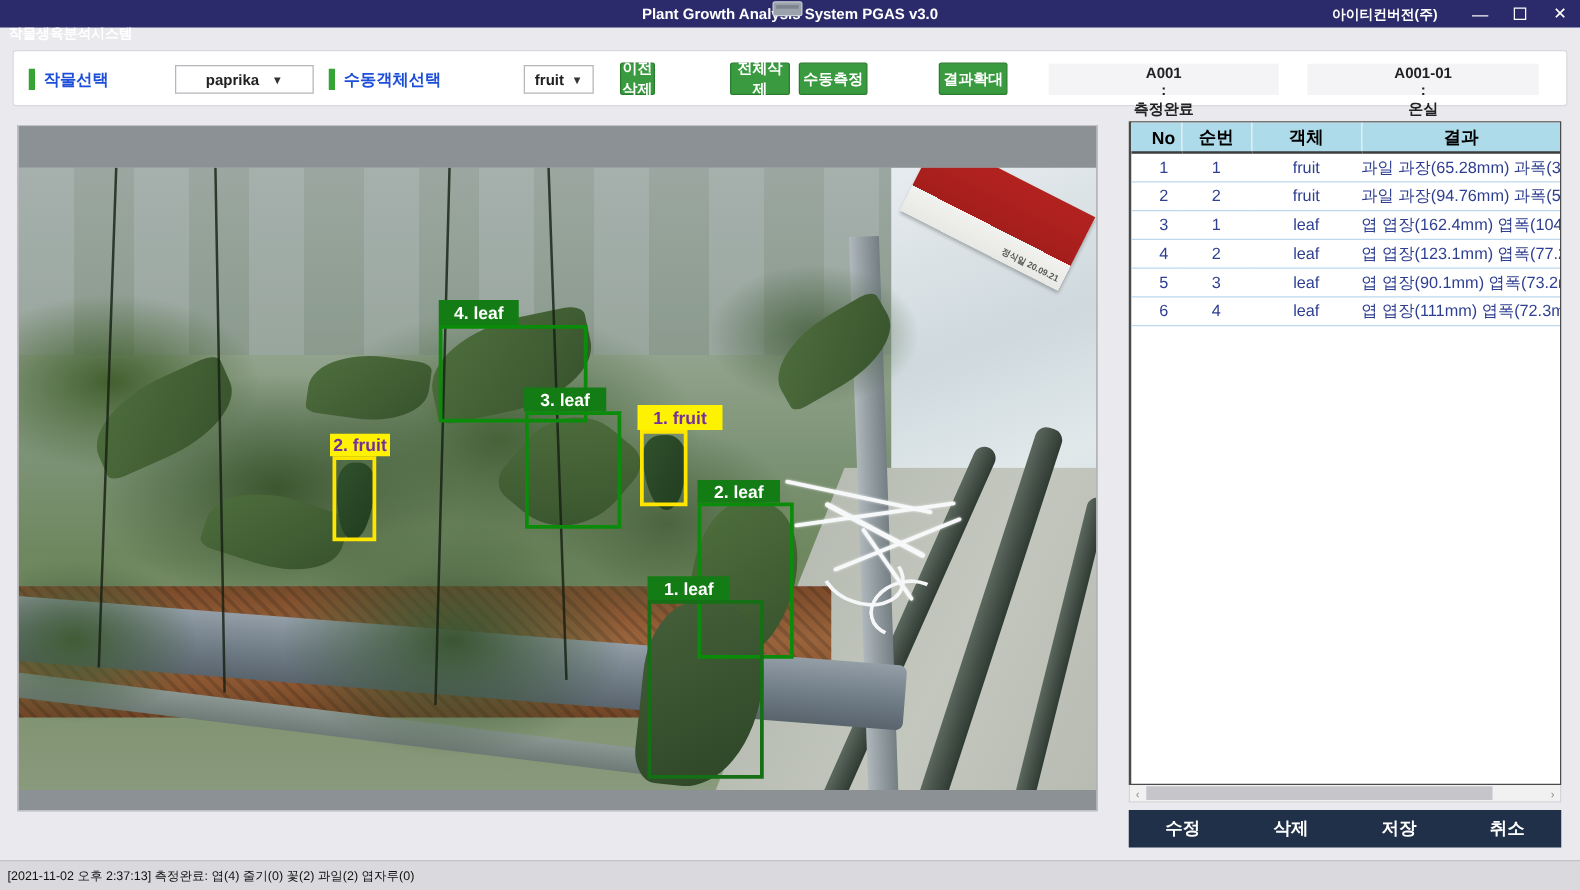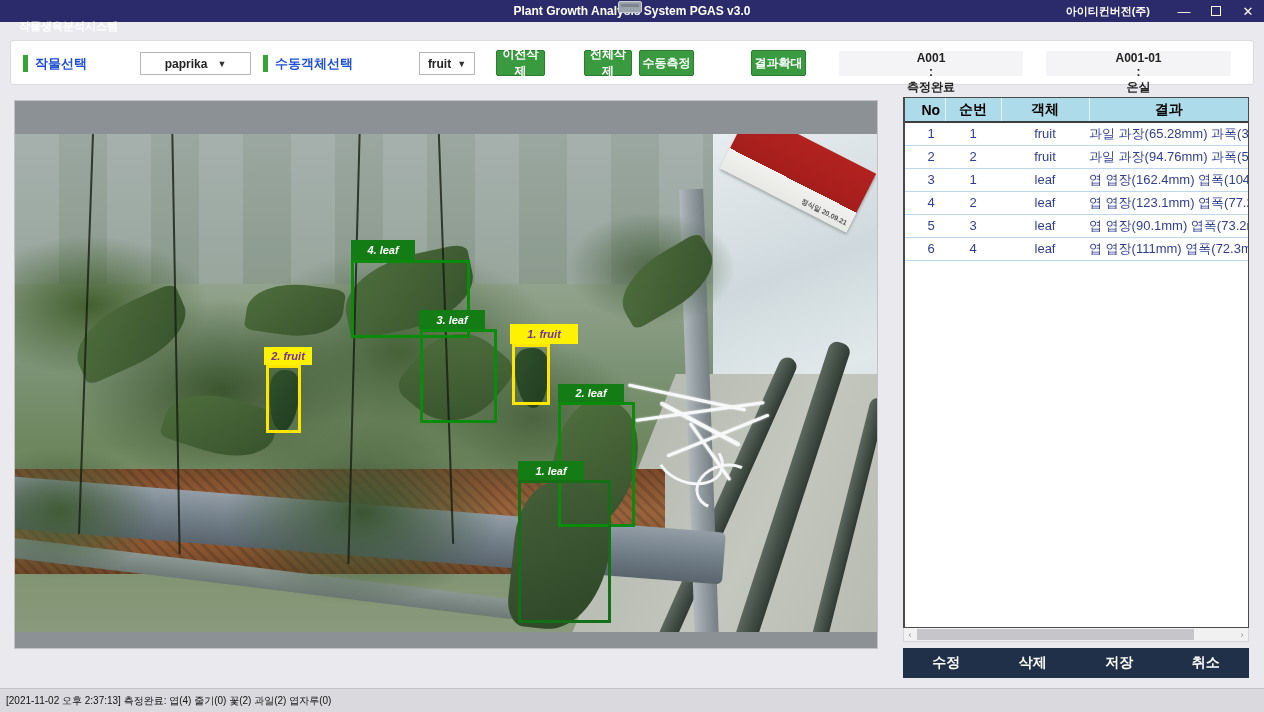--- a/index.html
+++ b/index.html
@@ -2,21 +2,21 @@
 <html style="--titlebar: #2b2b6b; --accent-green: #35a435; --button-green: #3a9a3f; --button-green-border: #2a7d2e; --table-header-bg: #aedbe9; --table-text: #2e3f91; --action-bar: #1f3048; --leaf-box: #0a8c0a; --leaf-box-dark: #157015; --leaf-label-bg: #147c14; --fruit-box: #ffe600; --fruit-label-bg: #fff200; --fruit-label-text: #7030a0;"><head>
 <meta charset="utf-8">
 <style>
   * { margin:0; padding:0; box-sizing:border-box; }
   html,body { width:1264px; height:712px; overflow:hidden; }
   body { font-family:"Liberation Sans","DejaVu Sans",sans-serif; background:#e9e9ee; position:relative; }
 
   
   .titlebar { position:absolute; left:0; top:0; width:1264px; height:22px;
     background:var(--titlebar,#2b2b6b); color:#fff; display:flex; align-items:center; z-index:50; }
-  .titlebar .app-title { position:absolute; left:19px; font-size:11px; font-weight:bold;margin-top:30px; }
+  .titlebar .app-title { position:absolute; left:7px; font-size:11px; font-weight:bold;margin-top:30px; }
   .titlebar .center-title { position:absolute; left:0; right:0; text-align:center; font-size:12px; font-weight:bold; }
   .titlebar .tb-icon { position:absolute; left:618px; top:1px; width:24px; height:12px;
     background:#9aa2ab; border:1px solid #c9ced4; border-radius:2px; }
   .titlebar .tb-icon::after { content:""; position:absolute; left:2px; top:2px; right:2px; height:3px; background:#7d868f; }
   .titlebar .right-zone { position:absolute; right:0; top:0; height:22px; display:flex; align-items:center; }
   .titlebar .company { font-size:11px; font-weight:bold; margin-right:18px; }
   .winbtn { width:32px; height:22px; display:flex; align-items:center; justify-content:center;
     font-size:13px; color:#fff; cursor:default; }
   .winbtn.max span { display:block; width:10px; height:10px; border:1px solid #fff; }
 
@@ -111,21 +111,21 @@
   .s-arc2 { left:680px; top:330px; width:60px; height:46px; border:3px solid transparent;
     border-top-color:#f4f6f8; border-left-color:#f4f6f8; border-radius:50%; transform:rotate(-15deg); }
 
   
   .ann-layer { position:absolute; inset:0; z-index:9; }
   .ann-box { position:absolute; border:3px solid; z-index:10; }
   .ann-box.leaf { border-color:var(--leaf-box,#0a8c0a); }
   .ann-box.leaf.dark { border-color:var(--leaf-box-dark,#157015); }
   .ann-box.fruit { border-color:var(--fruit-box,#ffe600); }
   .ann-label { position:absolute; z-index:11; display:flex; align-items:center; justify-content:center;
-    font-size:11px; font-weight:bold; white-space:nowrap;font-style:italic; }
+    font-size:14px; font-weight:bold; white-space:nowrap; }
   .ann-label.leaf { background:var(--leaf-label-bg,#147c14); color:#fff; }
   .ann-label.fruit { background:var(--fruit-label-bg,#fff200); color:var(--fruit-label-text,#7030a0); }
 
   
   .results-panel { position:absolute; left:903px; top:97px; width:346px; }
   .grid-wrap { width:346px; height:531px; background:#fff; border:1px solid #4a4a4a;
     border-left-width:2px; overflow:hidden; }
   table.grid { width:100%; border-collapse:collapse; table-layout:fixed; }
   table.grid th { background:var(--table-header-bg,#aedbe9); color:#000; font-size:14px; font-weight:bold;
     height:24px; border-bottom:2px solid #3d3d3d; border-right:1px solid #e6f4f9; }
@@ -172,21 +172,21 @@
   <div class="dropdown" style="left:129px;width:111px">
     <span>paprika</span>
     <span class="chev">▼</span>
   </div>
   <span class="accent" style="left:252px"></span>
   <span class="tb-label" style="left:264px">수동객체선택</span>
   <div class="dropdown" style="left:408px;width:56px">
     <span>fruit</span>
     <span class="chev" style="margin-left:6px">▼</span>
   </div>
-  <button class="gbtn" style="left:485px;width:49px">이전삭제</button>
+  <button class="gbtn" style="left:485px;width:28px">이전삭제</button>
   <button class="gbtn" style="left:573px;width:48px">전체삭제</button>
   <button class="gbtn" style="left:628px;width:55px">수동측정</button>
   <button class="gbtn" style="left:740px;width:55px">결과확대</button>
   <div class="infobox" style="left:828px;width:184px">
     <span>A001</span>
     <span>:</span>
     <span>측정완료</span>
   </div>
   <div class="infobox" style="left:1035px;width:185px">
     <span>A001-01</span>

